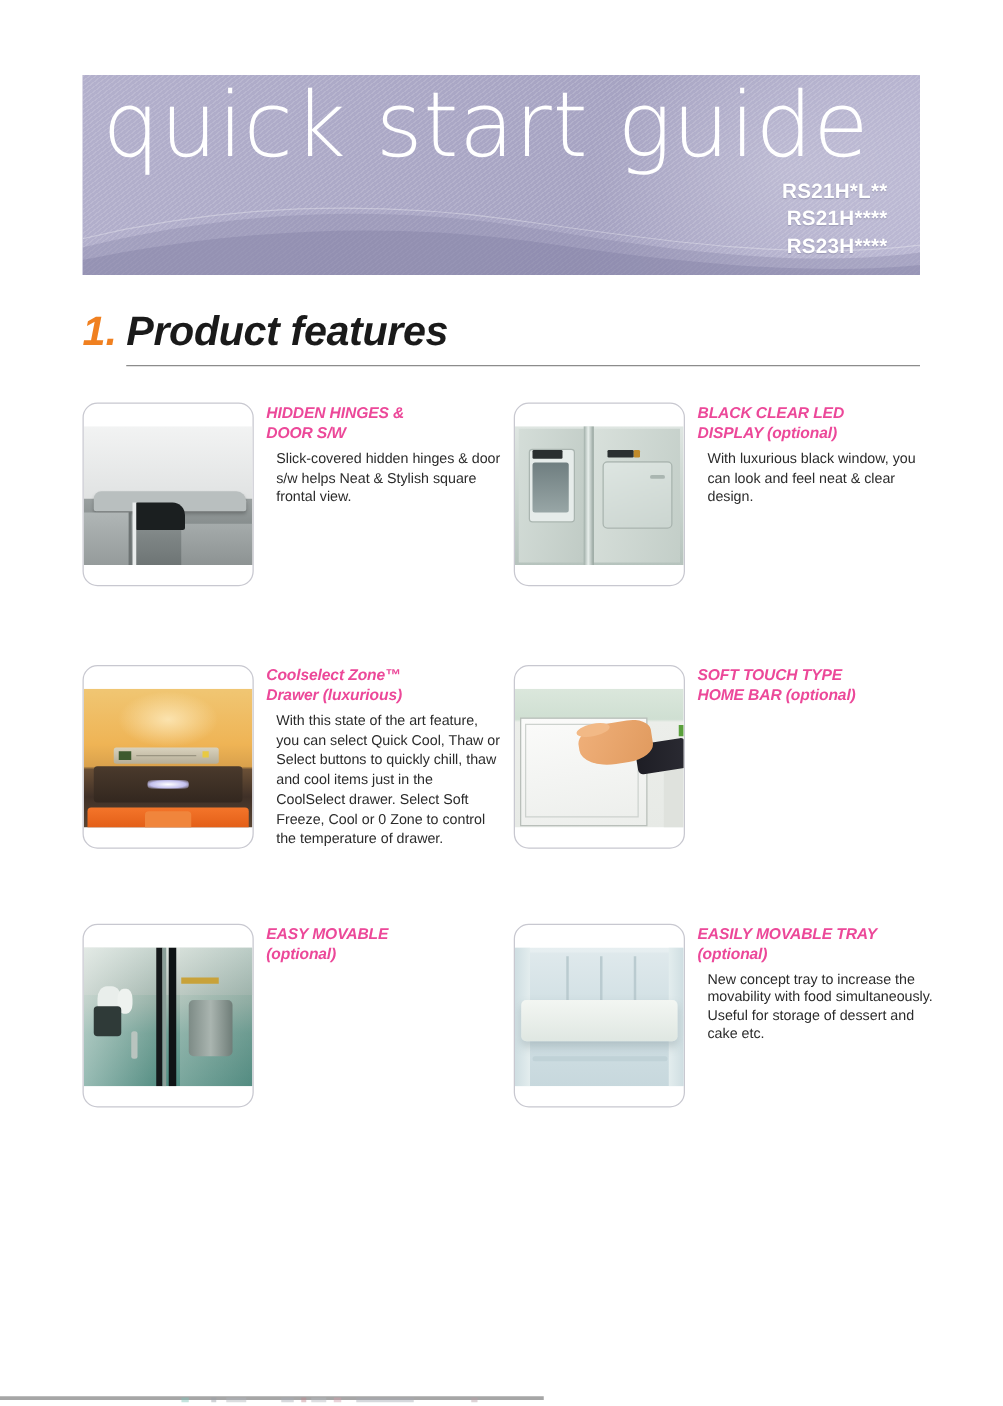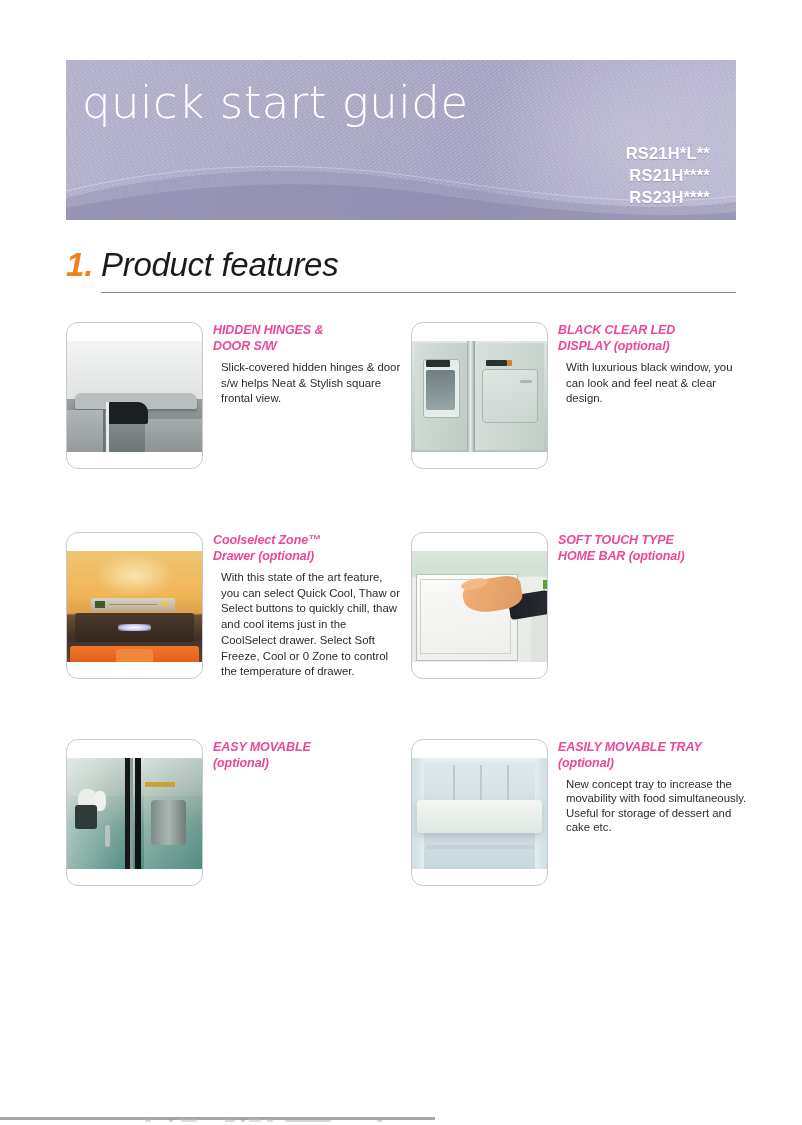--- a/index.html
+++ b/index.html
@@ -49,22 +49,22 @@
     top: -40px;
     width: 330px;
     height: 230px;
     border-radius: 50%;
     background: radial-gradient(ellipse at center, rgba(255,255,255,0.18) 0%, rgba(255,255,255,0.0) 70%);
     pointer-events: none;
   }
   .banner-title {
     position: absolute;
     left: 16px;
-    top: 20px;
-    font-size: 45px;
+    top: 4px;
+    font-size: 72px;
     line-height: 1.0;
     font-weight: 300;
     letter-spacing: 0.5px;
     color: #ffffff;
     white-space: nowrap;
     font-family: "DejaVu Sans", sans-serif;
   }
   .banner-models {
     position: absolute;
     right: 26px;
@@ -94,21 +94,21 @@
     font-weight: bold;
     font-style: italic;
     color: #f08020;
     line-height: 1;
   }
   .section-title {
     position: absolute;
     left: 35px;
     top: 0;
     font-size: 33px;
-    font-weight: normal;
+    font-weight: bold;
     font-style: italic;
     color: #1a1a1a;
     line-height: 1;
     letter-spacing: -0.3px;
   }
   .section-rule {
     position: absolute;
     left: 35px;
     top: 44px;
     width: 635px;
@@ -338,21 +338,21 @@
       <div class="ph p3-pline"></div>
       <div class="ph p3-pd2"></div>
       <div class="ph p3-light"></div>
       <div class="ph p3-drawer"></div>
       <div class="ph p3-dhandle"></div>
     </div>
   </div>
   <div class="ftext">
     <div class="fhead">
       <div>Coolselect Zone™</div>
-      <div>Drawer (optional)</div>
+      <div>Drawer (luxurious)</div>
     </div>
     <div class="fbody">With this state of the art feature, you can select Quick Cool, Thaw or Select buttons to quickly chill, thaw and cool items just in the CoolSelect drawer. Select Soft Freeze, Cool or 0 Zone to control the temperature of drawer.</div>
   </div>
 </div>
 
 <div class="feature" style="left:411px; top:532px; width:340px;">
   <div class="thumb">
     <div class="photo">
       <div class="ph p4-bg"></div>
       <div class="ph p4-body"></div>

